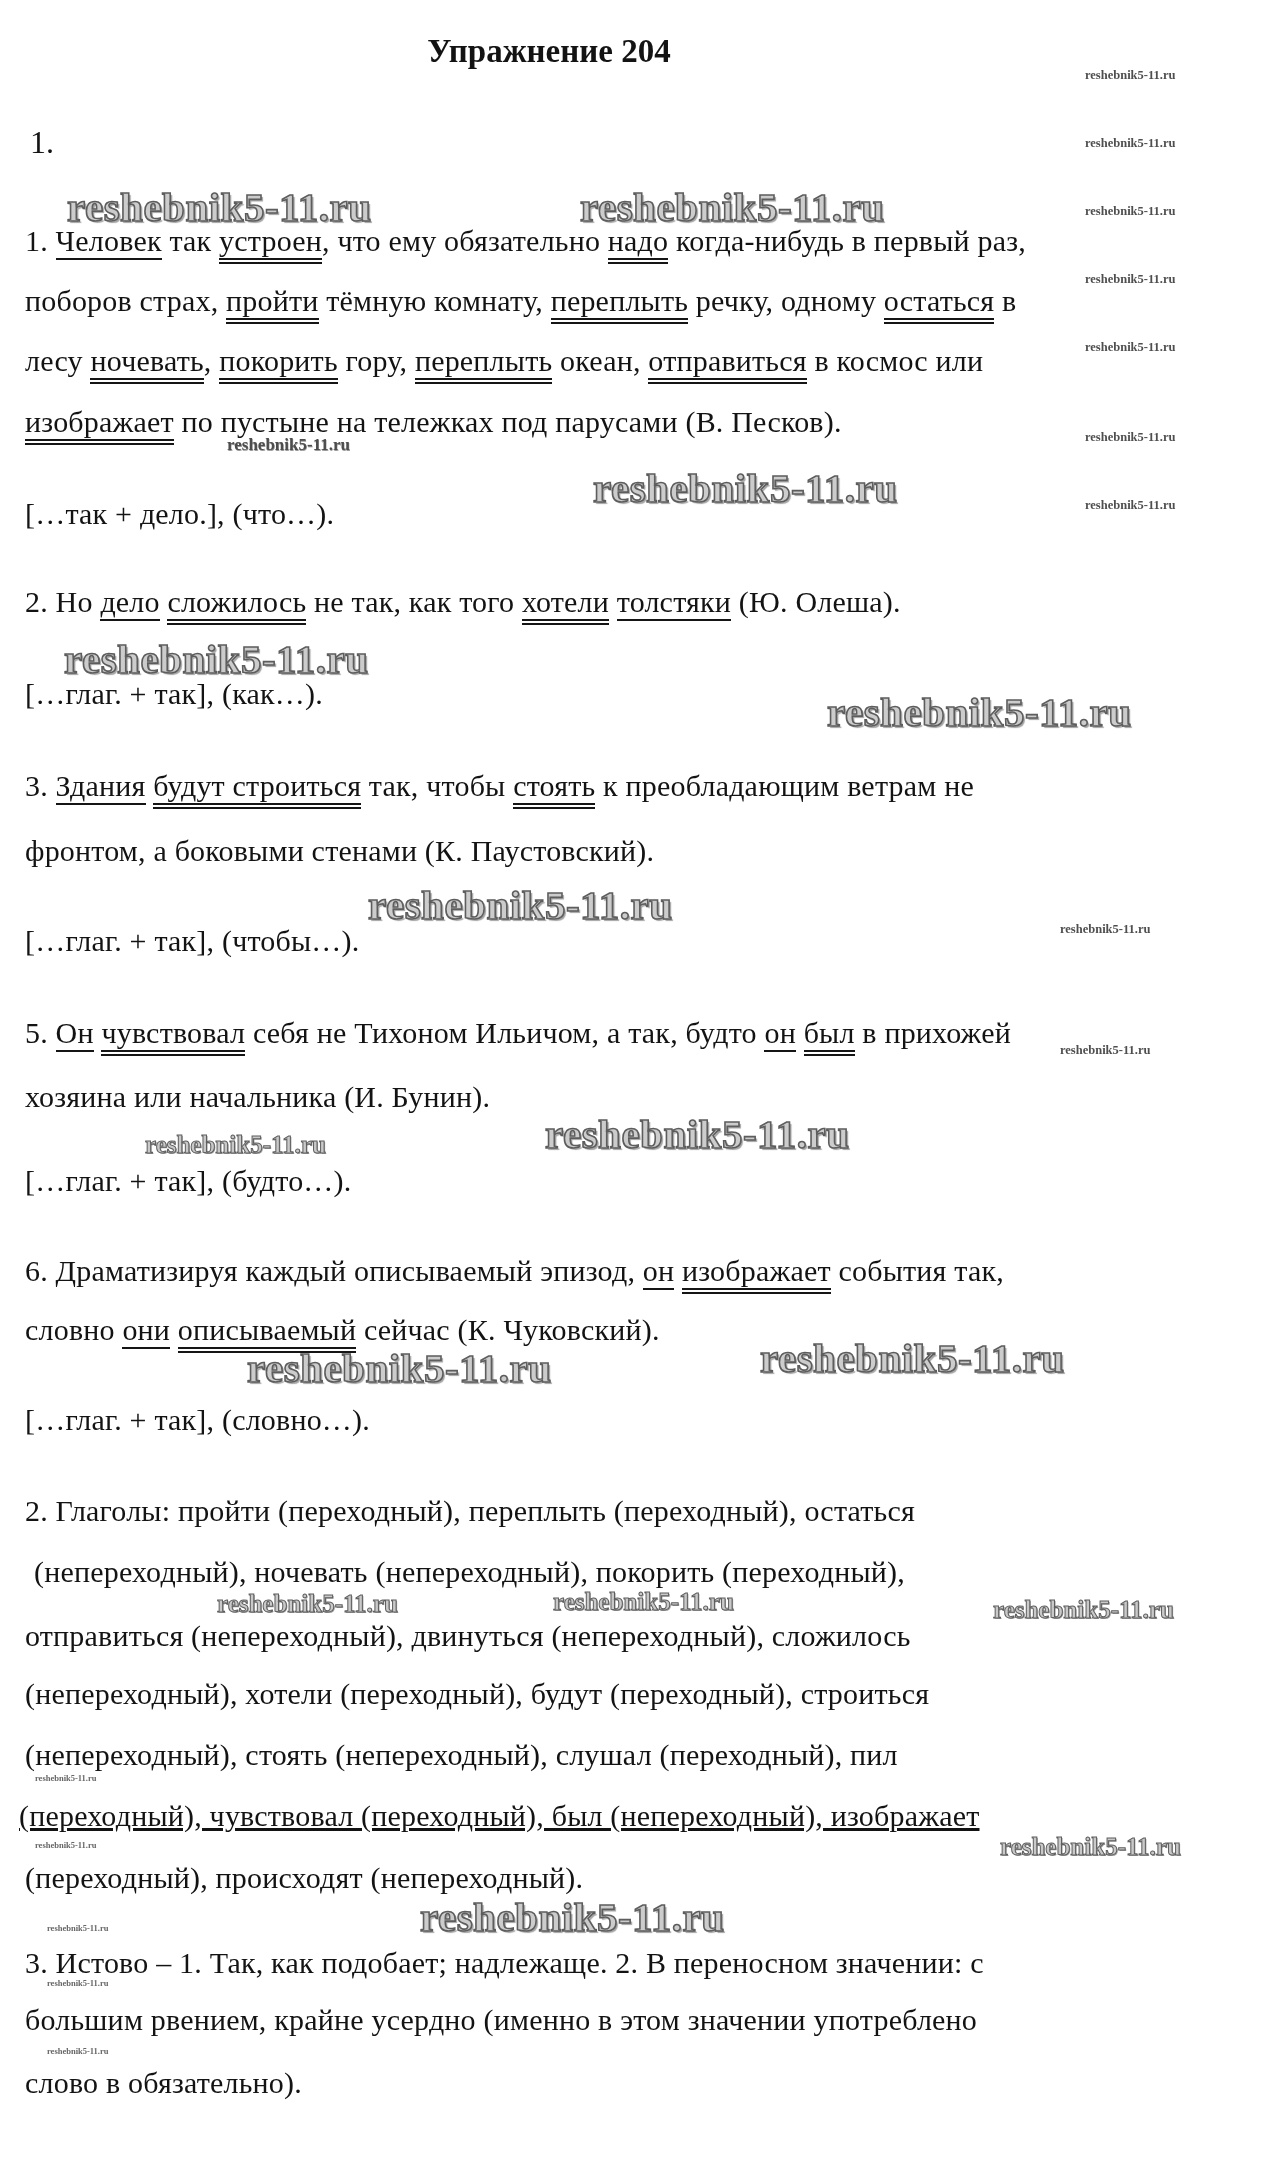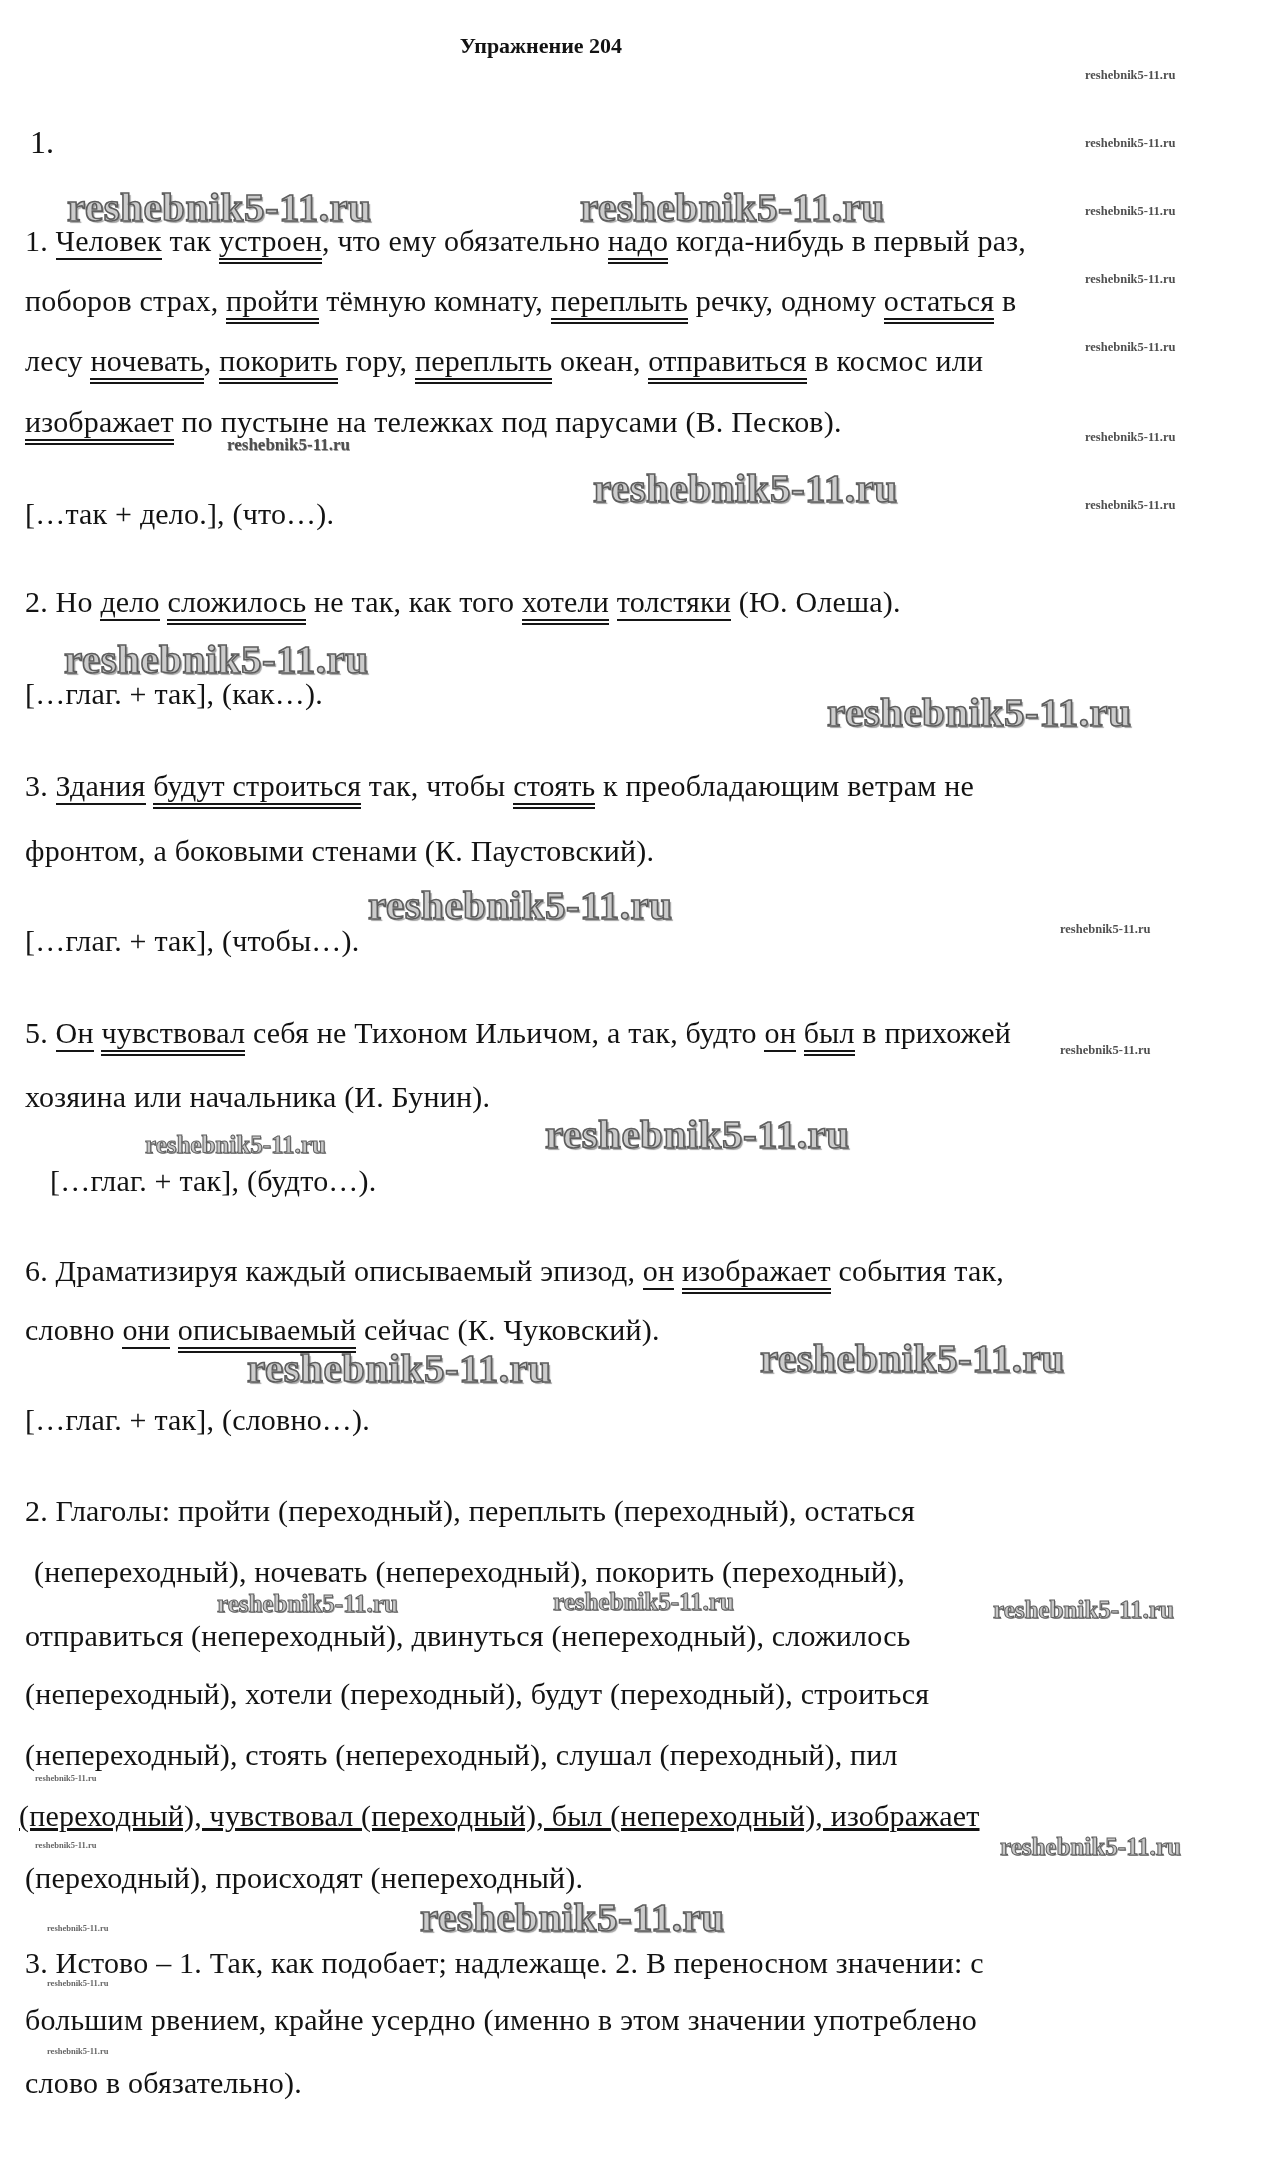--- a/index.html
+++ b/index.html
@@ -7,22 +7,23 @@
     position:relative;
     width:1288px;height:2168px;
     background:#ffffff;
     font-family:"Liberation Serif","DejaVu Serif",serif;
     color:#131313;
     overflow:hidden;
   }
   .title{
     position:absolute;top:33px;left:0;width:1082px;
     text-align:center;
-    font-size:22px;font-weight:bold;
+    font-size:33px;font-weight:bold;
     white-space:nowrap;
+    padding-left:8px;
   }
   .part-marker{
     position:absolute;top:124px;left:30px;
     font-size:32px;
   }
   .line{
     position:absolute;
     font-size:30px;
     white-space:nowrap;
     letter-spacing:0.2px;
@@ -108,21 +109,21 @@
       <div class="line" style="top: 344px; left: 25px;"><span>лесу </span><span class="u2">ночевать</span><span>, </span><span class="u2">покорить</span><span> гору, </span><span class="u2">переплыть</span><span> океан, </span><span class="u2">отправиться</span><span> в космос или</span></div>
       <div class="line" style="top: 405px; left: 25px;"><span class="u2">изображает</span><span> по пустыне на тележках под парусами (В. Песков).</span></div>
       <div class="line" style="top: 497px; left: 25px;"><span>[…так + дело.], (что…).</span></div>
       <div class="line" style="top: 585px; left: 25px;"><span>2. Но </span><span class="u1">дело</span><span> </span><span class="u2">сложилось</span><span> не так, как того </span><span class="u2">хотели</span><span> </span><span class="u1">толстяки</span><span> (Ю. Олеша).</span></div>
       <div class="line" style="top: 677px; left: 25px;"><span>[…глаг. + так], (как…).</span></div>
       <div class="line" style="top: 769px; left: 25px;"><span>3. </span><span class="u1">Здания</span><span> </span><span class="u2">будут строиться</span><span> так, чтобы </span><span class="u2">стоять</span><span> к преобладающим ветрам не</span></div>
       <div class="line" style="top: 834px; left: 25px;"><span>фронтом, а боковыми стенами (К. Паустовский).</span></div>
       <div class="line" style="top: 924px; left: 25px;"><span>[…глаг. + так], (чтобы…).</span></div>
       <div class="line" style="top: 1016px; left: 25px;"><span>5. </span><span class="u1">Он</span><span> </span><span class="u2">чувствовал</span><span> себя не Тихоном Ильичом, а так, будто </span><span class="u1">он</span><span> </span><span class="u2">был</span><span> в прихожей</span></div>
       <div class="line" style="top: 1080px; left: 25px;"><span>хозяина или начальника (И. Бунин).</span></div>
-      <div class="line" style="top: 1164px; left: 25px; margin-left: 25px;"><span>[…глаг. + так], (будто…).</span></div>
+      <div class="line" style="top: 1164px; left: 25px;"><span>[…глаг. + так], (будто…).</span></div>
       <div class="line" style="top: 1254px; left: 25px;"><span>6. Драматизируя каждый описываемый эпизод, </span><span class="u1">он</span><span> </span><span class="u2">изображает</span><span> события так,</span></div>
       <div class="line" style="top: 1313px; left: 25px;"><span>словно </span><span class="u1">они</span><span> </span><span class="u2">описываемый</span><span> сейчас (К. Чуковский).</span></div>
       <div class="line" style="top: 1403px; left: 25px;"><span>[…глаг. + так], (словно…).</span></div>
       <div class="line" style="top: 1494px; left: 25px;"><span>2. Глаголы: пройти (переходный), переплыть (переходный), остаться</span></div>
       <div class="line" style="top: 1555px; left: 34px;"><span>(непереходный), ночевать (непереходный), покорить (переходный),</span></div>
       <div class="line" style="top: 1619px; left: 25px;"><span>отправиться (непереходный), двинуться (непереходный), сложилось</span></div>
       <div class="line" style="top: 1677px; left: 25px;"><span>(непереходный), хотели (переходный), будут (переходный), строиться</span></div>
       <div class="line" style="top: 1738px; left: 25px;"><span>(непереходный), стоять (непереходный), слушал (переходный), пил</span></div>
       <div class="line" style="top: 1799px; left: 19px; text-decoration: underline;"><span>(переходный), чувствовал (переходный), был (непереходный), изображает</span></div>
       <div class="line" style="top: 1861px; left: 25px;"><span>(переходный), происходят (непереходный).</span></div>

